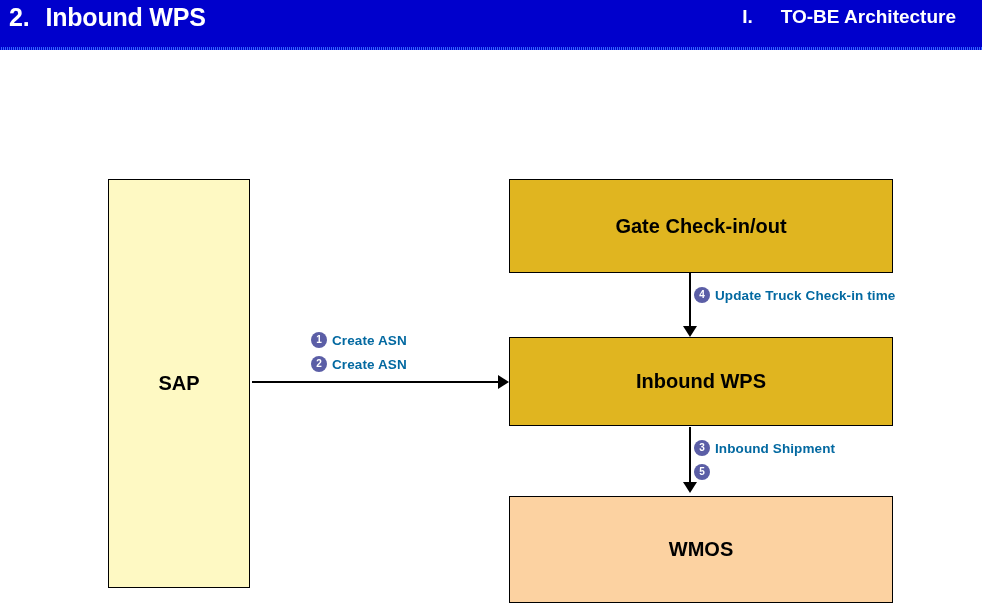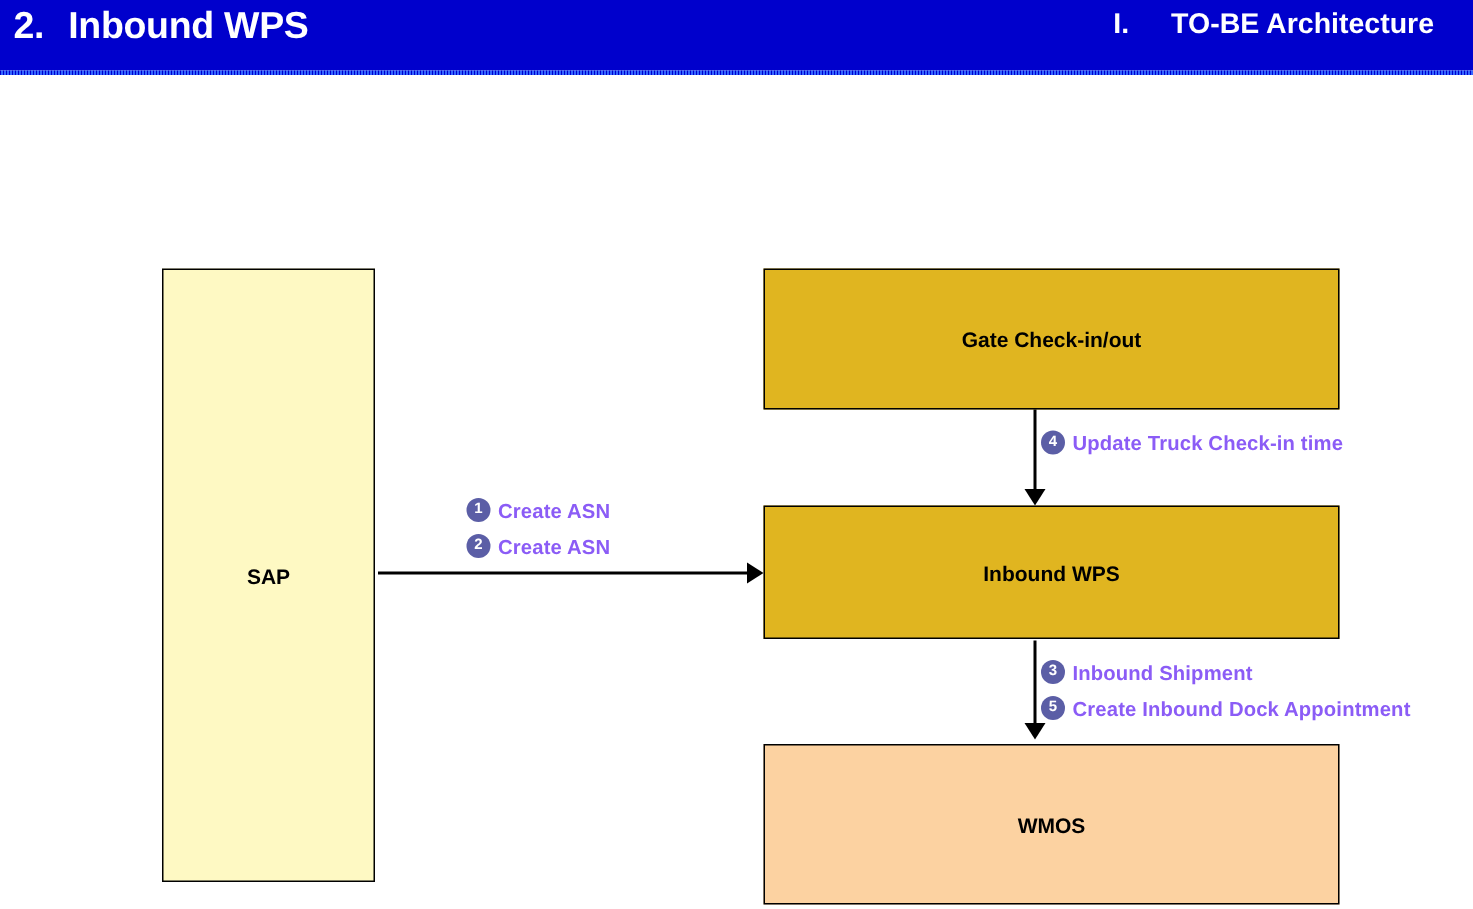--- a/index.html
+++ b/index.html
@@ -60,21 +60,21 @@
   
   .node-box {
     position: absolute;
     border: 1.6px solid #000000;
     box-sizing: border-box;
     display: flex;
     align-items: center;
     justify-content: center;
     color: #000000;
     font-weight: bold;
-    font-size: 14px;
+    font-size: 20px;
   }
   #box-sap {
     left: 108px;
     top: 179px;
     width: 142px;
     height: 409px;
     background: #fef9c3;
   }
   #box-gate {
     left: 509px;
@@ -157,21 +157,21 @@
     display: inline-flex;
     align-items: center;
     justify-content: center;
     flex: 0 0 auto;
     margin-right: 5px;
     line-height: 1;
   }
   .step-text {
     font-size: 13.5px;
     font-weight: bold;
-    color: #8b5cf6;
+    color: #0369a1;
     letter-spacing: 0.1px;
   }
 
   #steps-sap { left: 311px; top: 332px; }
   #steps-gate { left: 694px; top: 287px; }
   #steps-wmos { left: 694px; top: 440px; }
 </style>
 </head>
 <body>
 
@@ -231,15 +231,14 @@
   </div>
 </div>
 
 <div class="step-group" id="steps-wmos">
   <div class="step-row">
     <span class="step-badge">3</span>
     <span class="step-text">Inbound Shipment</span>
   </div>
   <div class="step-row">
     <span class="step-badge">5</span>
-    <span class="step-text">Create Inbound Dock Appointment</span>
   </div>
 </div>
 
 </body></html>

